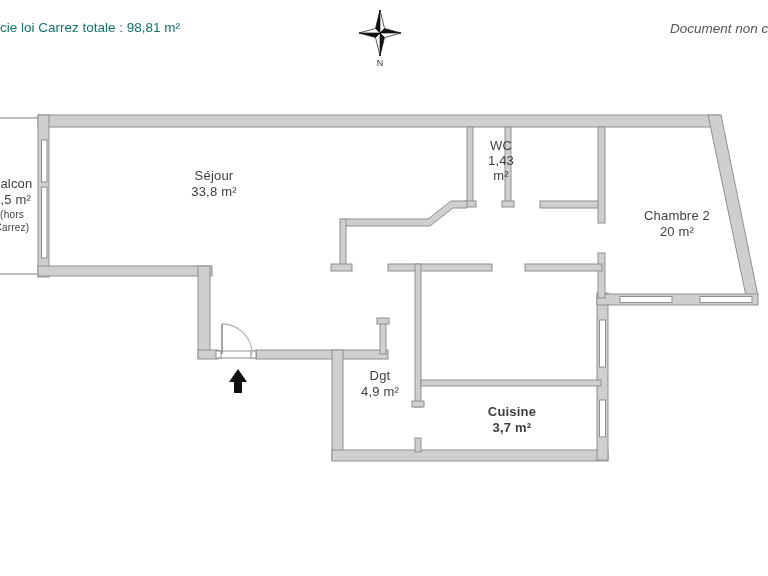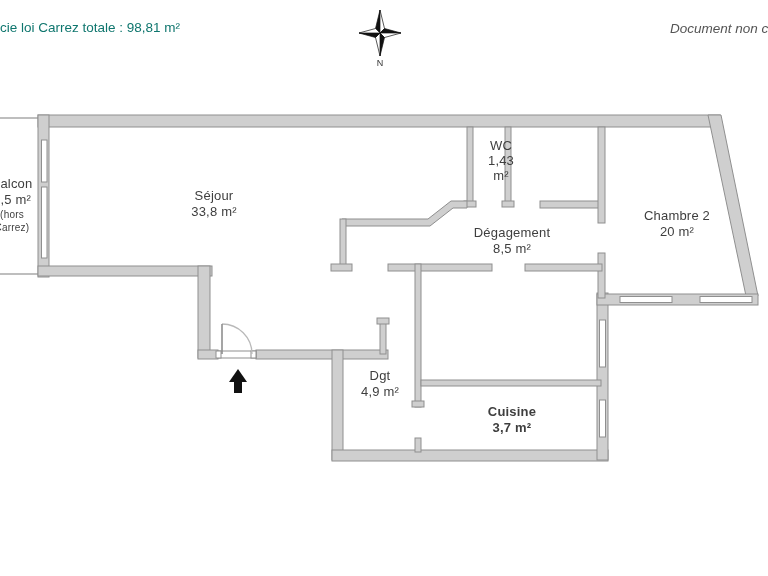--- a/index.html
+++ b/index.html
@@ -99,41 +99,37 @@
     </g>
   </svg>
 
   <div class="label" style="left:12px;top:176px;">
     <div>Balcon</div>
     <div>6,5 m²</div>
     <div class="small">(hors</div>
     <div class="small">Carrez)</div>
   </div>
 
-  <div class="label" style="left:214px;top:188px;">
+  <div class="label" style="left:214px;top:168px;">
     <div>Séjour</div>
     <div>33,8 m²</div>
   </div>
 
   <div class="label" style="left:489px;top:138px;line-height:15px;margin-left:12px;">
     <div>WC</div>
     <div>1,43</div>
     <div>m²</div>
   </div>
 
 
   <div class="label" style="left:677px;top:208px;">
     <div>Chambre 2</div>
     <div>20 m²</div>
   </div>
 
-  <div class="label" style="left:512px;top:225px;">
-    <div>Dégagement</div>
-    <div>8,5 m²</div>
-  </div>
 
 
 
   <div class="label" style="left:380px;top:368px;">
     <div>Dgt</div>
     <div>4,9 m²</div>
   </div>
 
   <div class="label" style="left:512px;top:404px;font-weight:bold;">
     <div>Cuisine</div>

